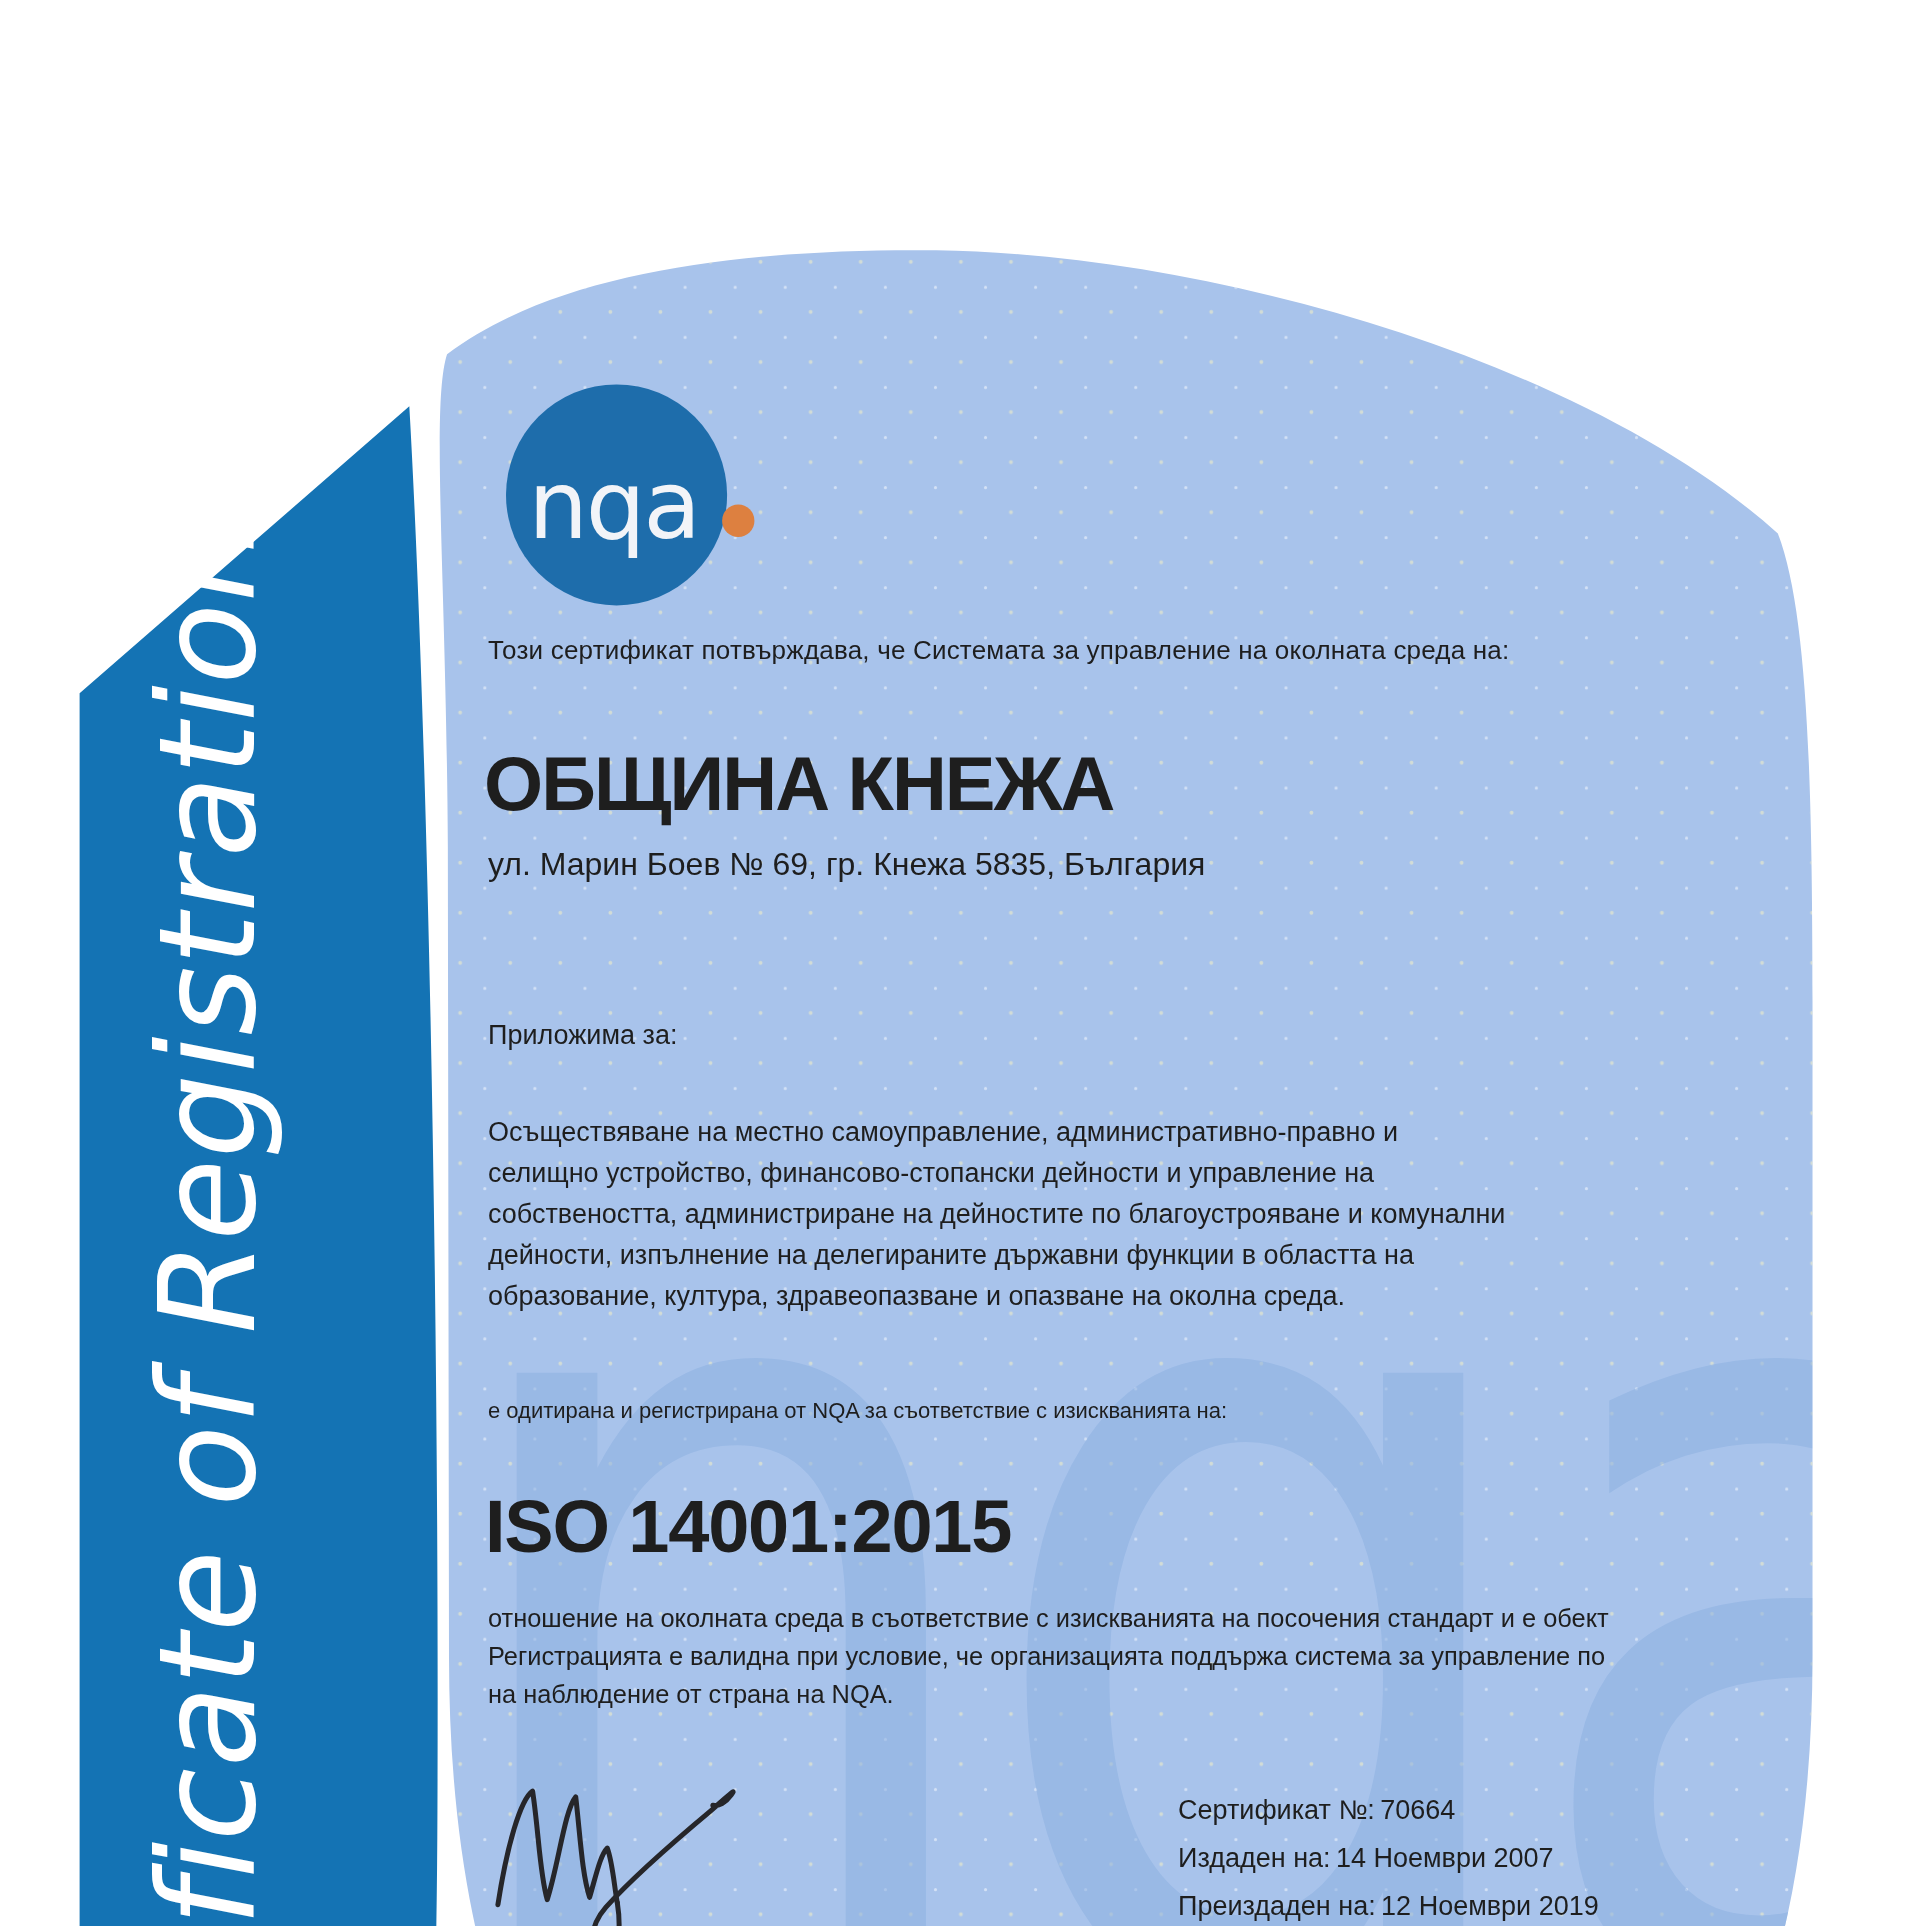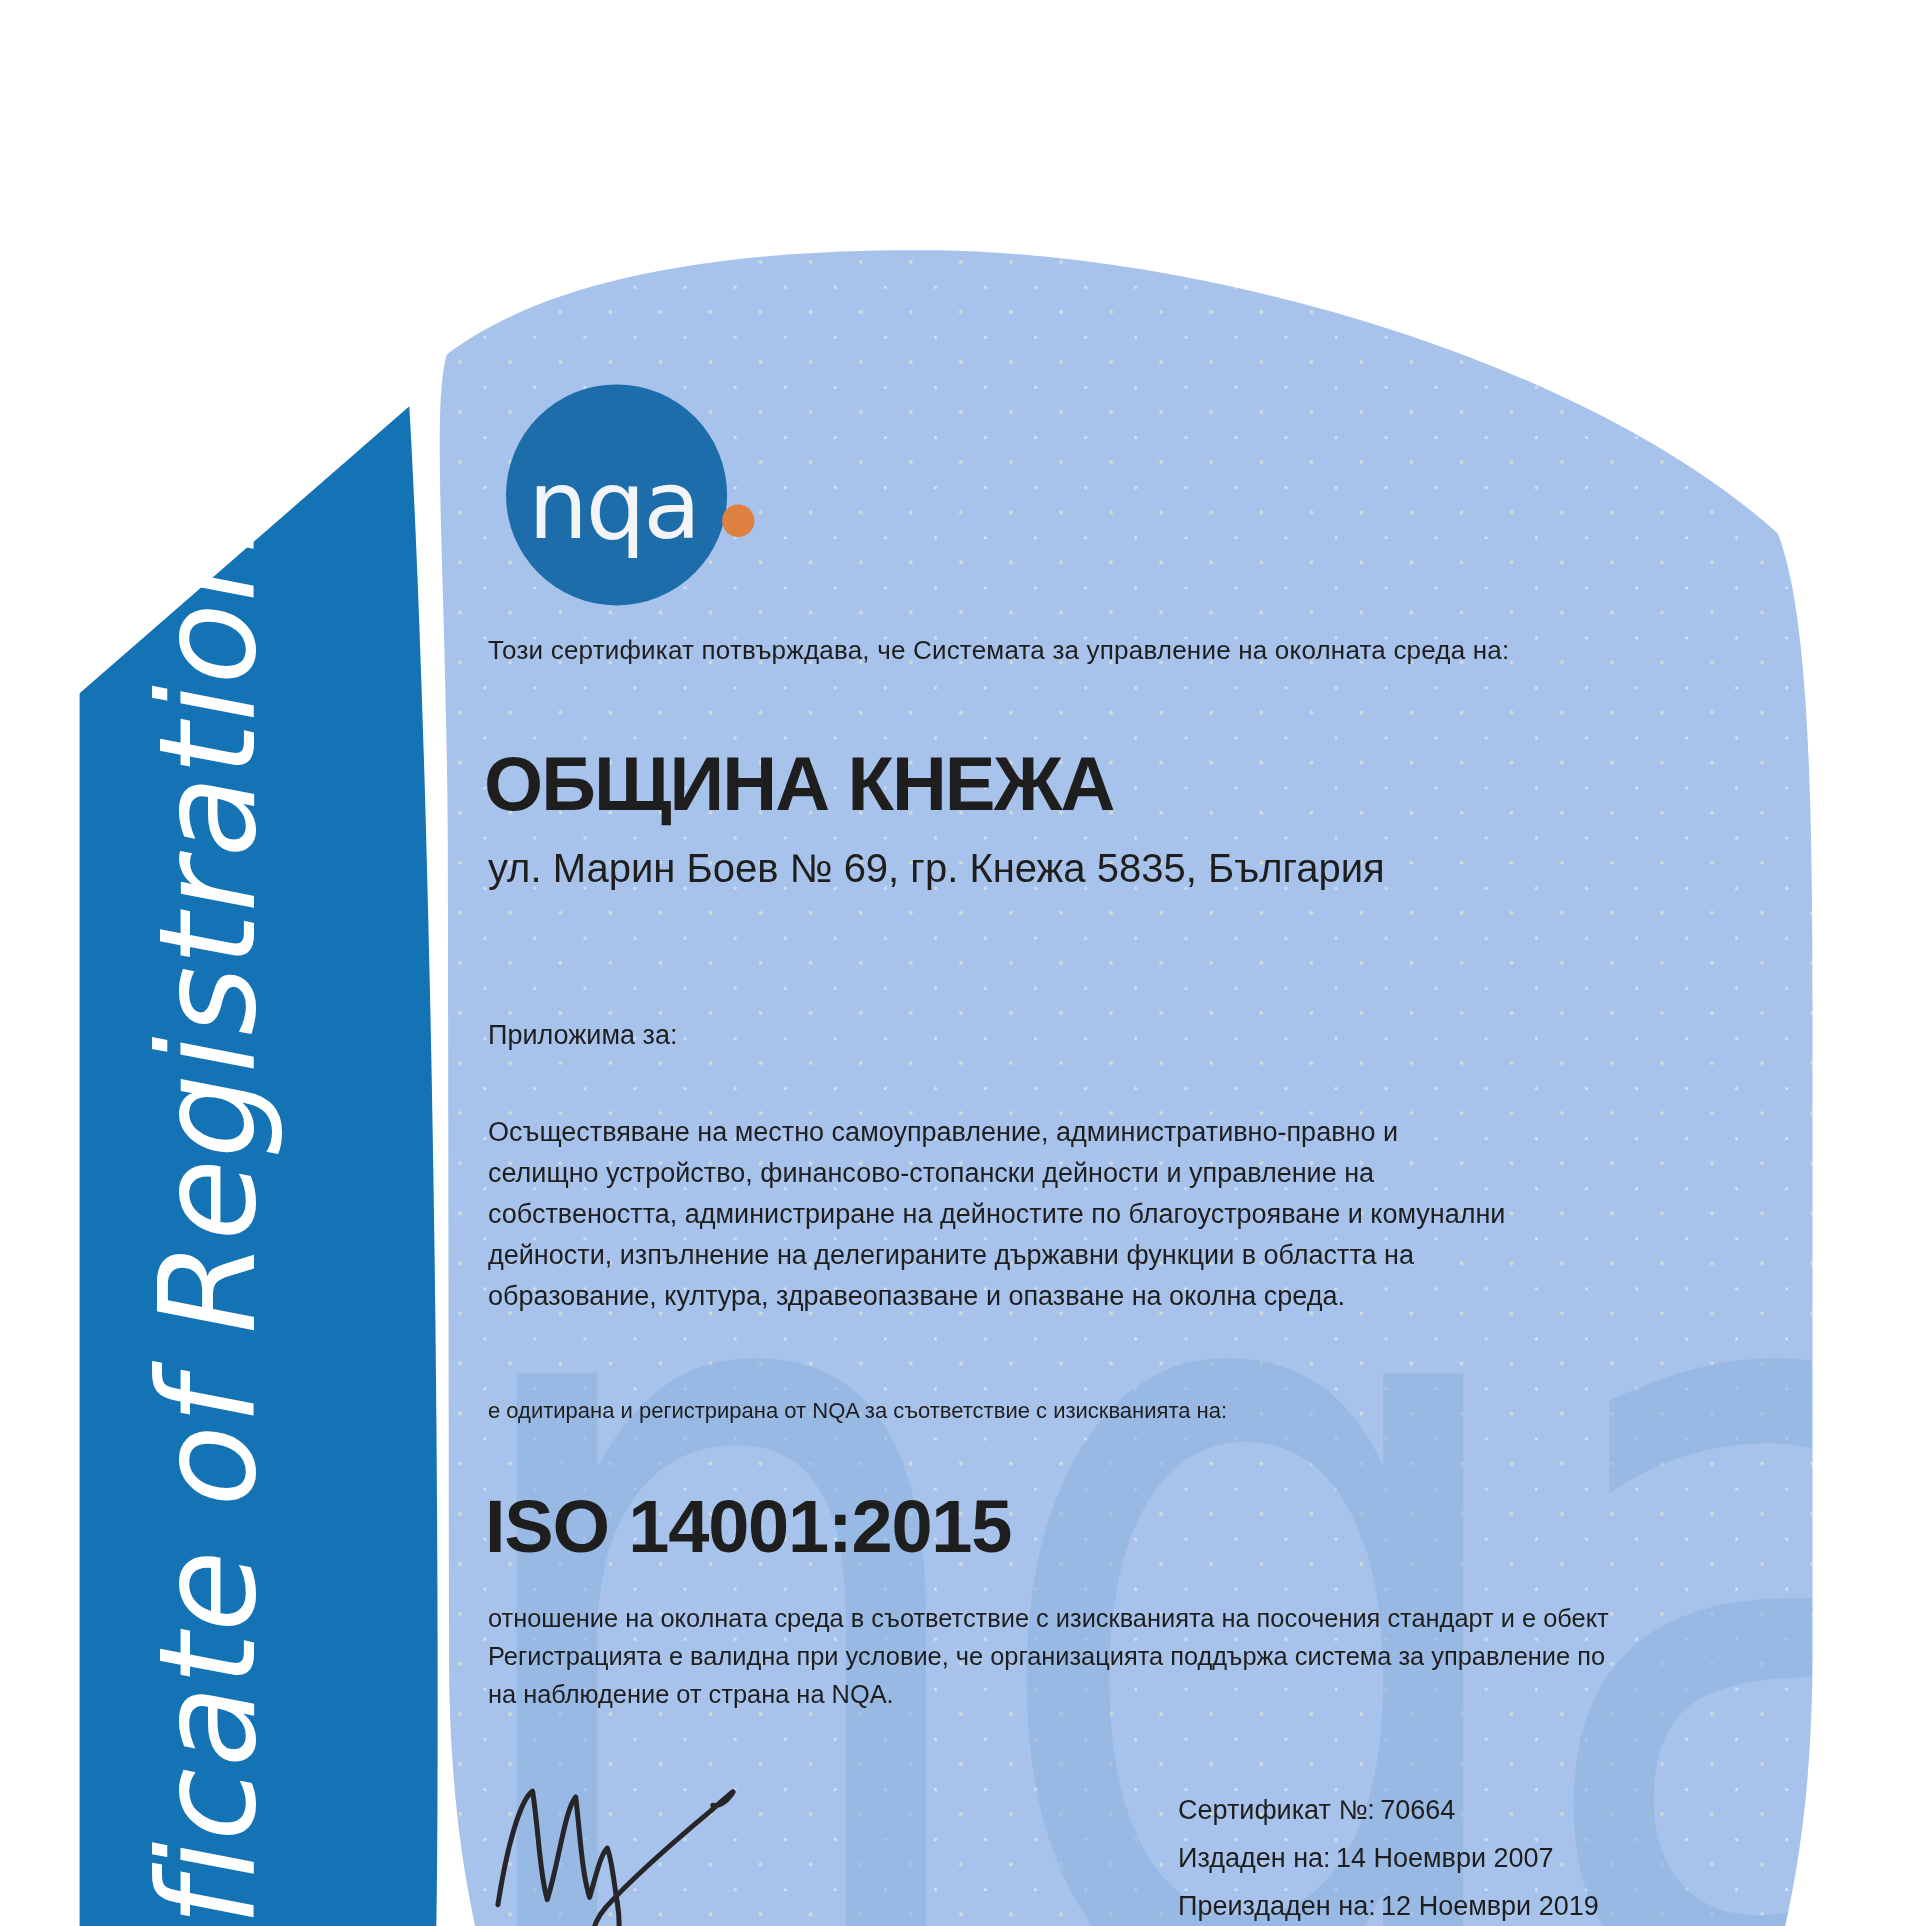--- a/index.html
+++ b/index.html
@@ -5,21 +5,21 @@
   html,body{margin:0;padding:0;}
   body{
     width:1911px;height:2702px;position:relative;background:#ffffff;overflow:hidden;
     font-family:"Liberation Sans",sans-serif;color:#1e1e1e;
   }
   .abs{position:absolute;}
   svg.art{position:absolute;left:0;top:0;width:1911px;height:2702px;}
 
   .intro{left:488px;top:635px;font-size:26px;letter-spacing:0.2px;}
   .org-name{left:484px;top:740px;font-size:76px;font-weight:bold;letter-spacing:-1.9px;white-space:nowrap;}
-  .org-addr{left:488px;top:846px;font-size:40px;text-align:center;}
+  .org-addr{left:488px;top:846px;font-size:32px;text-align:center;}
   .applicable{left:488px;top:1020px;font-size:27px;}
   .scope{left:488px;top:1112px;font-size:27px;font-weight:normal;line-height:41px;width:1317px;}
   .audit{left:488px;top:1398px;font-size:22px;}
   .standard{left:485px;top:1484px;font-size:74px;font-weight:bold;letter-spacing:-1.2px;}
   .validity{left:488px;top:1599px;font-size:25.4px;line-height:38px;width:1317px;}
   .details{left:1178px;top:1786px;font-size:27px;line-height:48px;white-space:nowrap;}
   .detail-row .value{margin-left:5.4px;}
 </style>
 </head>
 <body>

